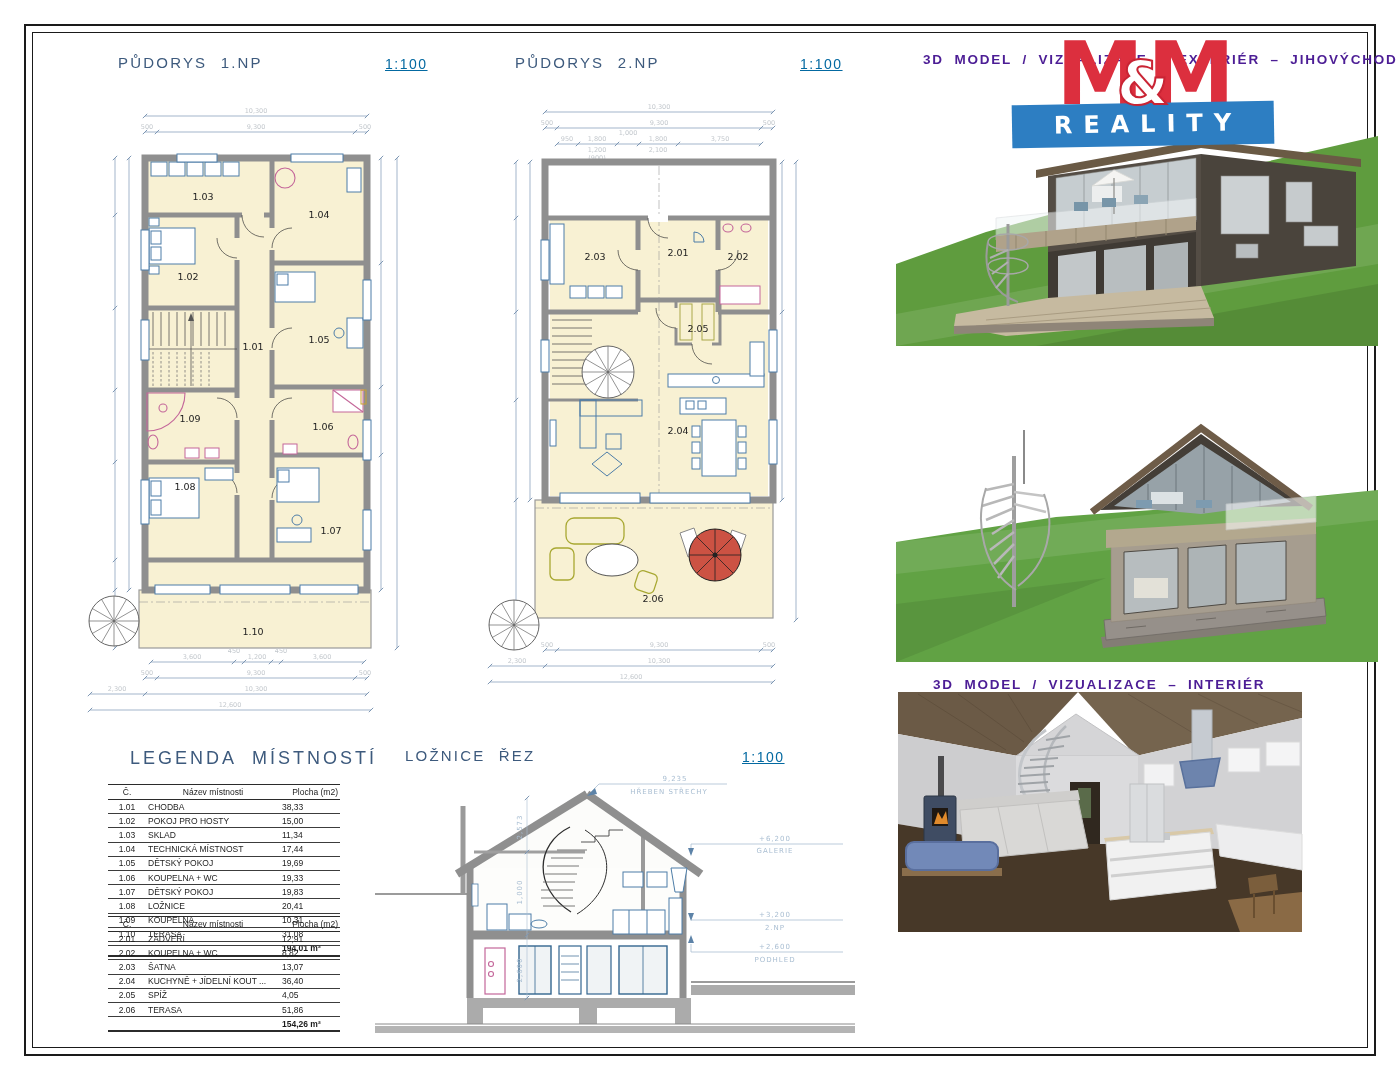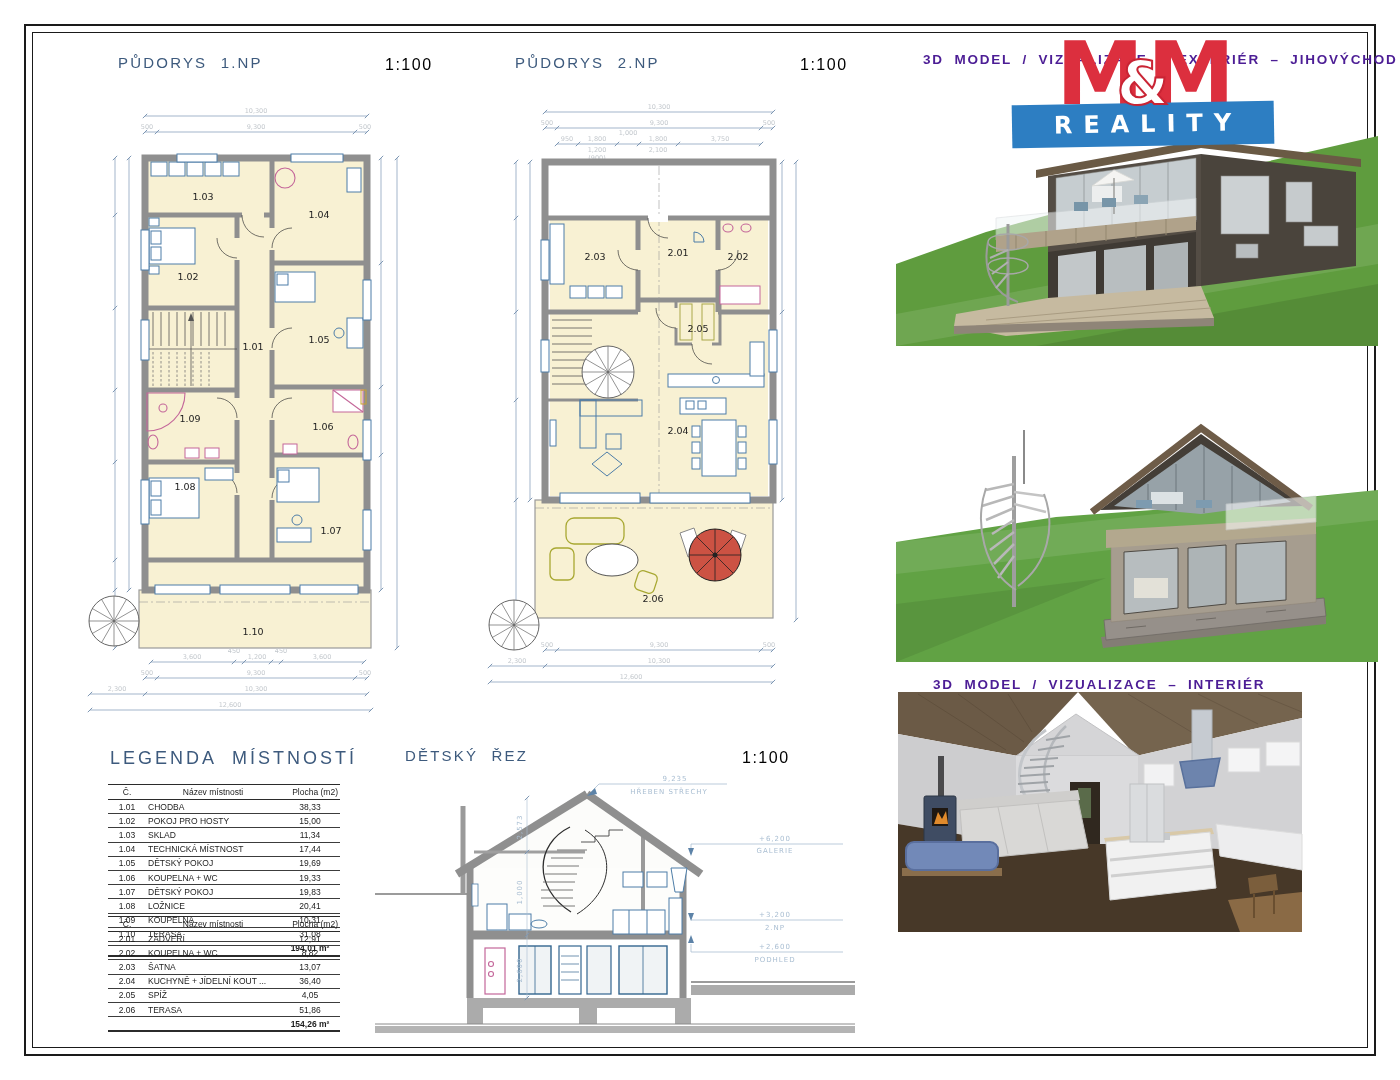--- a/index.html
+++ b/index.html
@@ -1,22 +1,22 @@
 <!DOCTYPE html>
 <html><head>
 <meta charset="utf-8">
 <style>
   html,body{margin:0;padding:0;background:#ffffff;}
   .sheet{position:relative;width:1400px;height:1080px;background:#fff;overflow:hidden;
          font-family:"Liberation Sans","DejaVu Sans",sans-serif;}
   .frame-outer{position:absolute;left:24px;top:24px;right:24px;bottom:24px;border:2.5px solid #1a1a1a;}
   .frame-inner{position:absolute;left:32px;top:32px;right:32px;bottom:32px;border:1px solid #1a1a1a;}
   .sec-title{position:absolute;font-size:15px;letter-spacing:2.2px;word-spacing:7px;color:#3d5a7d;font-weight:500;white-space:nowrap;}
-  .sec-scale{position:absolute;font-size:16px;letter-spacing:1.5px;color:#000000;}
-  .legend-title{position:absolute;font-size:18px;letter-spacing:3px;word-spacing:8px;color:#3d5a7d;font-weight:500;}
+  .sec-scale{position:absolute;font-size:14px;letter-spacing:1.5px;color:#0369a1;text-decoration:underline;}
+  .legend-title{position:absolute;font-size:18px;letter-spacing:3px;word-spacing:8px;color:#3d5a7d;font-weight:500;margin-left:20px;}
   .r-title{position:absolute;font-size:13.5px;letter-spacing:1.8px;word-spacing:5px;color:#4c1d95;font-weight:700;white-space:nowrap;text-align:center;}
   svg{position:absolute;overflow:visible;}
   svg text{font-family:"DejaVu Sans","Liberation Sans",sans-serif;}
   .w7{stroke:#8f8f8f;stroke-width:7;fill:none}
   .w5{stroke:#8f8f8f;stroke-width:5;fill:none}
   .w3{stroke:#8f8f8f;stroke-width:3;fill:none}
   .cream{fill:#f8f1d3}
   .fur{stroke:#4d7da8;fill:#ffffff;stroke-width:1}
   .furl{stroke:#4d7da8;fill:none;stroke-width:1}
   .pink{stroke:#c4679a;fill:#ffffff;stroke-width:1}
@@ -31,21 +31,21 @@
   .annl{stroke:#a9bed2;stroke-width:.8;fill:none}
   .annarrow{fill:#5d83a8}
   .stair{stroke:#555;stroke-width:.8}
   .staird{stroke:#777;stroke-width:.8;stroke-dasharray:2.5 2}
   .axis{stroke:#999;stroke-width:.6;stroke-dasharray:9 3 2 3;fill:none}
   
   .ltable{position:absolute;width:232px;border-collapse:collapse;font-size:8.5px;color:#1c1c1c;}
   .ltable th{font-weight:400;border-top:1.4px solid #2b2b2b;border-bottom:1px solid #2b2b2b;padding:2px 2px;}
   .ltable td{border-bottom:1px solid #3c3c3c;padding:1.6px 2px;}
   .ltable td:nth-child(1){text-align:center;width:34px;}
-  .ltable td:nth-child(3){text-align:center;width:56px;}
+  .ltable td:nth-child(3){text-align:left;width:56px;}
   .ltable th:nth-child(3){text-align:right;}
   .ltable tfoot td{font-weight:700;border-top:1px solid #2b2b2b;border-bottom:2.5px solid #2b2b2b;}
   
   .logo{position:absolute;left:1012px;top:34px;width:262px;z-index:5;text-align:center;}
   .logo-mm{position:relative;line-height:.92;display:flex;justify-content:center;align-items:flex-end;}
   .lm{font-size:88px;font-weight:900;color:#dc2f3e;letter-spacing:-5px;font-family:"DejaVu Sans",sans-serif;}
   .lamp{font-size:60px;font-weight:900;color:#ffffff;position:relative;z-index:2;margin:0 -22px 4px -22px;
         -webkit-text-stroke:2px #c92434;text-shadow:0 0 2px rgba(201,36,52,.6);font-family:"DejaVu Sans",sans-serif;}
   .logo-band{margin-top:-12px;background:#2d7ec2;color:#fff;font-weight:800;font-size:24px;
              letter-spacing:11px;padding:7px 2px 8px 12px;transform:rotate(-1deg);
@@ -55,21 +55,21 @@
 <body>
 
 <div class="sheet">
   <div class="frame-outer"></div>
   <div class="frame-inner"></div>
 
   <div class="sec-title" style="left:118px;top:54px">PŮDORYS 1.NP</div>
   <div class="sec-scale" style="left:385px;top:56px">1:100</div>
   <div class="sec-title" style="left:515px;top:54px">PŮDORYS 2.NP</div>
   <div class="sec-scale" style="left:800px;top:56px">1:100</div>
-  <div class="sec-title" style="left:405px;top:747px">DĚTSKÝ ŘEZ</div>
+  <div class="sec-title" style="left:405px;top:747px">LOŽNICE ŘEZ</div>
   <div class="sec-scale" style="left:742px;top:749px">1:100</div>
   <div class="legend-title" style="left:110px;top:748px">LEGENDA MÍSTNOSTÍ</div>
   <div class="r-title" style="left:923px;top:52px">3D MODEL / VIZUALIZACE – EXTERIÉR – JIHOVÝCHOD</div>
   <div class="r-title" style="left:933px;top:677px">3D MODEL / VIZUALIZACE – INTERIÉR</div>
 
   <svg style="left:85px;top:90px" width="340" height="640" viewBox="0 0 340 640">
 
     <g>
       <line class="dim" x1="60" y1="26" x2="282" y2="26"></line>
       <line class="tick" x1="57.8" y1="28.2" x2="62.2" y2="23.8"></line>

